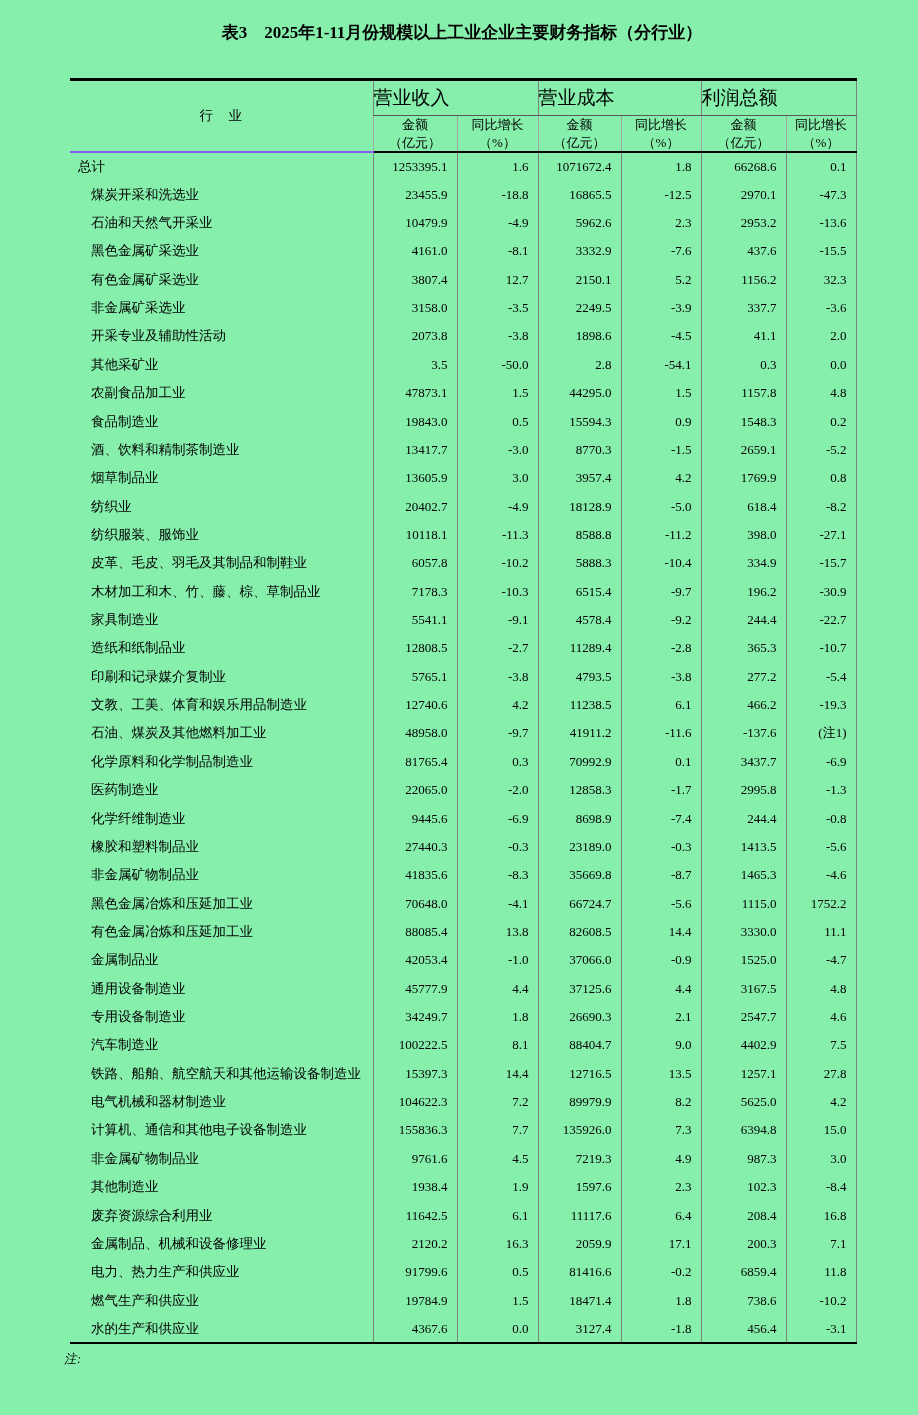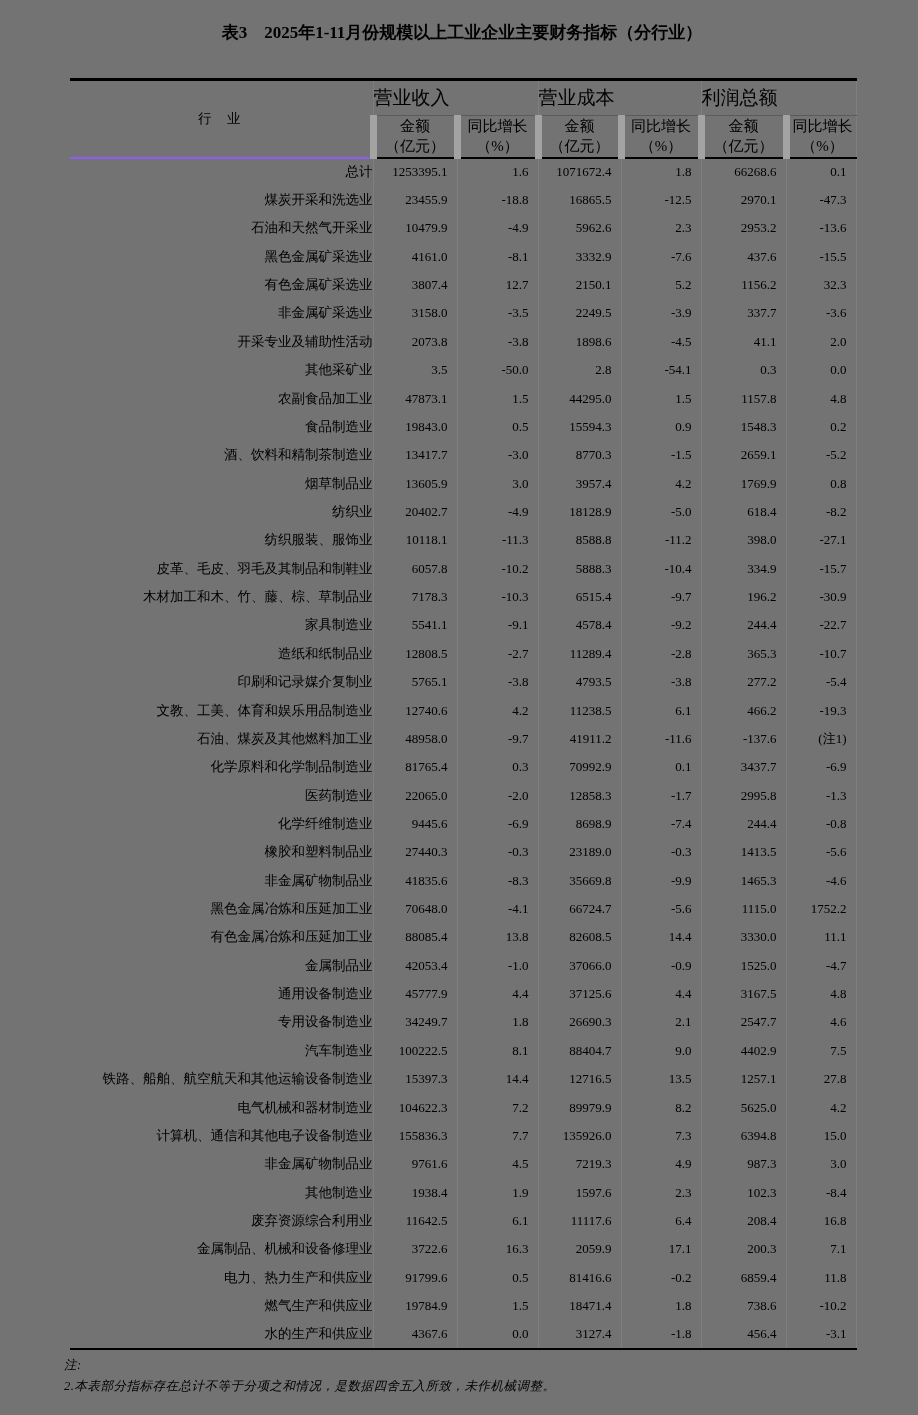--- a/index.html
+++ b/index.html
@@ -1,18 +1,18 @@
 <!DOCTYPE html>
 <html><head>
 <meta charset="utf-8">
 <style>
   * { box-sizing: border-box; }
   html, body { margin: 0; padding: 0; background: #ffffff; }
   .page {
-    width: 918px; height: 1415px; background: #737373; color: #000;
+    width: 918px; height: 1415px; background: #86efac; color: #000;
     font-family: "Liberation Serif", "DejaVu Serif", serif;
     overflow: hidden; position: relative;
   }
   .title {
     padding-top: 22px; margin-left: 66px; width: 792px;
     text-align: center; font-weight: bold; font-size: 17px; line-height: 21px;
   }
   table.tbl {
     margin: 35px 0 0 70px; width: 786px;
     border-collapse: collapse; table-layout: fixed;
@@ -25,26 +25,26 @@
   tr.h2 { height: 36px; }
   th.ind-h {
     font-size: 13.5px; text-align: center; vertical-align: middle;
     border-bottom: 2px solid #8b5cf6; letter-spacing: 1px;
   }
   th.grp {
     font-size: 19px; text-align: left; vertical-align: middle;
     border-left: 1px solid #7f7f7f; border-bottom: 1px solid #5a5a5a; font-family: Liberation Serif, serif;
   }
   tr.h2 th {
-    font-size: 15px; text-align: center; vertical-align: middle;
-    line-height: 1.35; border-left: 7px solid #a3a3a3; border-bottom: 2px solid #000;
+    font-size: 13px; text-align: center; vertical-align: middle;
+    line-height: 1.35; border-left: 1px solid #a3a3a3; border-bottom: 2px solid #000;
   }
   tbody tr { height: 28.36px; }
   td.ind {
-    font-size: 13.5px; text-align: right; padding-left: 21px;
+    font-size: 13.5px; text-align: left; padding-left: 21px;
     vertical-align: middle; white-space: nowrap; overflow: hidden;
   }
   tr.total td.ind { padding-left: 8px; }
   td.num {
     font-size: 13px; text-align: right; padding-right: 9px;
     vertical-align: middle; border-left: 1px solid #7f7f7f; white-space: nowrap;
   }
   .notes {
     margin: 5px 0 0 64px; font-size: 12.5px; line-height: 1.72;
     font-style: italic; letter-spacing: 0.5px;
@@ -325,21 +325,21 @@
           <td class="num">23189.0</td>
           <td class="num">-0.3</td>
           <td class="num">1413.5</td>
           <td class="num">-5.6</td>
         </tr>
         <tr>
           <td class="ind">非金属矿物制品业</td>
           <td class="num">41835.6</td>
           <td class="num">-8.3</td>
           <td class="num">35669.8</td>
-          <td class="num">-9.9</td>
+          <td class="num">-8.7</td>
           <td class="num">1465.3</td>
           <td class="num">-4.6</td>
         </tr>
         <tr>
           <td class="ind">黑色金属冶炼和压延加工业</td>
           <td class="num">70648.0</td>
           <td class="num">-4.1</td>
           <td class="num">66724.7</td>
           <td class="num">-5.6</td>
           <td class="num">1115.0</td>
@@ -439,21 +439,21 @@
           <td class="ind">废弃资源综合利用业</td>
           <td class="num">11642.5</td>
           <td class="num">6.1</td>
           <td class="num">11117.6</td>
           <td class="num">6.4</td>
           <td class="num">208.4</td>
           <td class="num">16.8</td>
         </tr>
         <tr>
           <td class="ind">金属制品、机械和设备修理业</td>
-          <td class="num">3722.6</td>
+          <td class="num">2120.2</td>
           <td class="num">16.3</td>
           <td class="num">2059.9</td>
           <td class="num">17.1</td>
           <td class="num">200.3</td>
           <td class="num">7.1</td>
         </tr>
         <tr>
           <td class="ind">电力、热力生产和供应业</td>
           <td class="num">91799.6</td>
           <td class="num">0.5</td>
@@ -478,16 +478,15 @@
           <td class="num">3127.4</td>
           <td class="num">-1.8</td>
           <td class="num">456.4</td>
           <td class="num">-3.1</td>
         </tr>
       </tbody>
   </table>
 
   <div class="notes">
     <div>注:</div>
-    <div>2.本表部分指标存在总计不等于分项之和情况，是数据四舍五入所致，未作机械调整。</div>
   </div>
 
 </div>
 
 </body></html>

